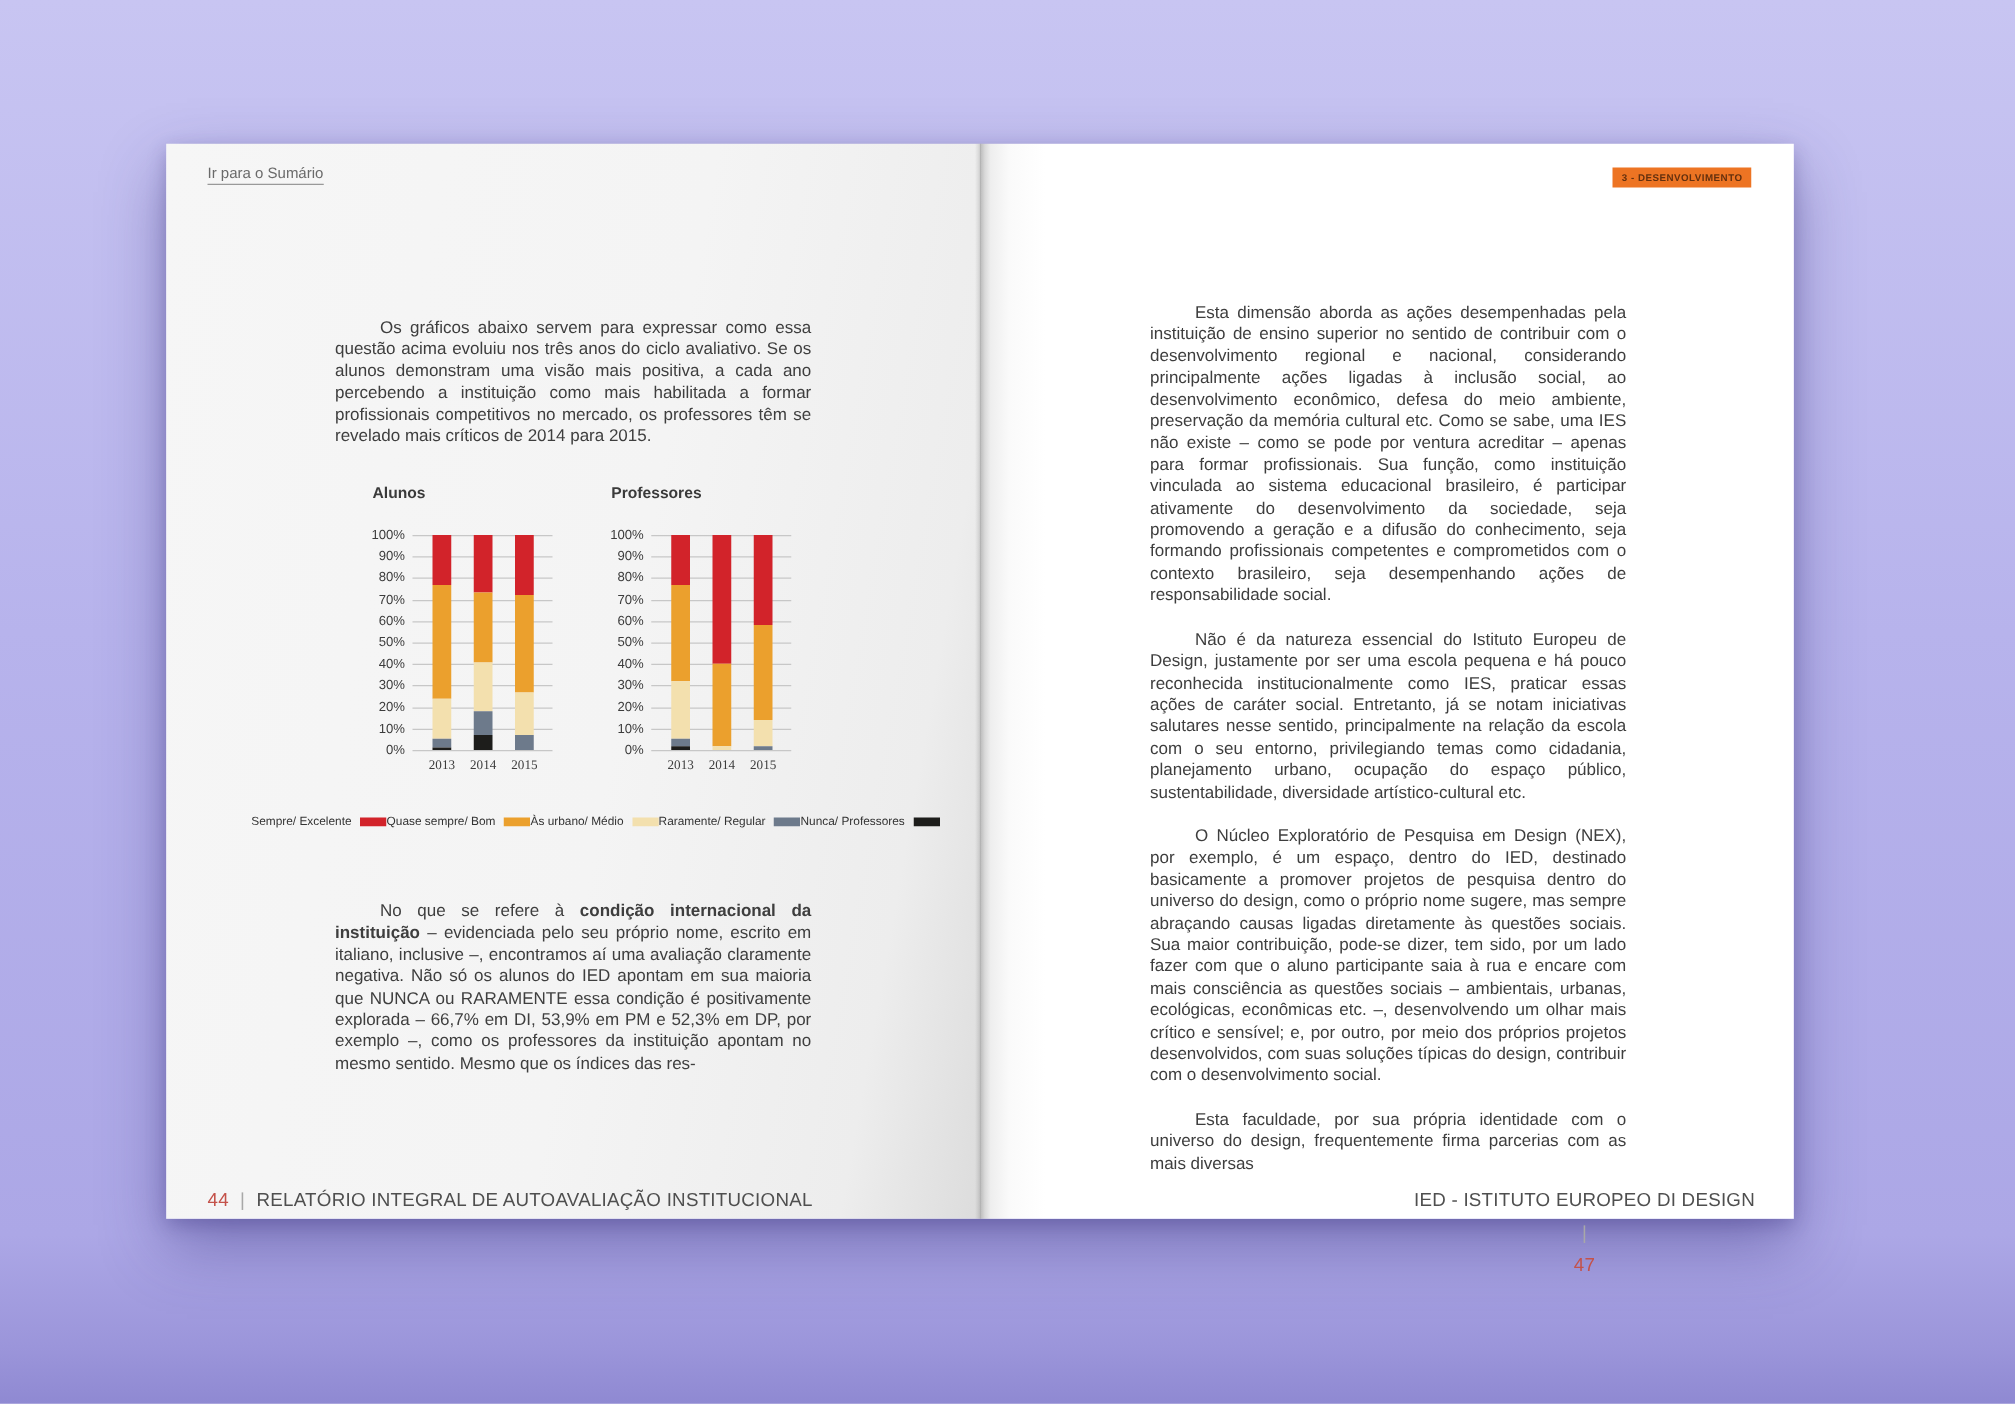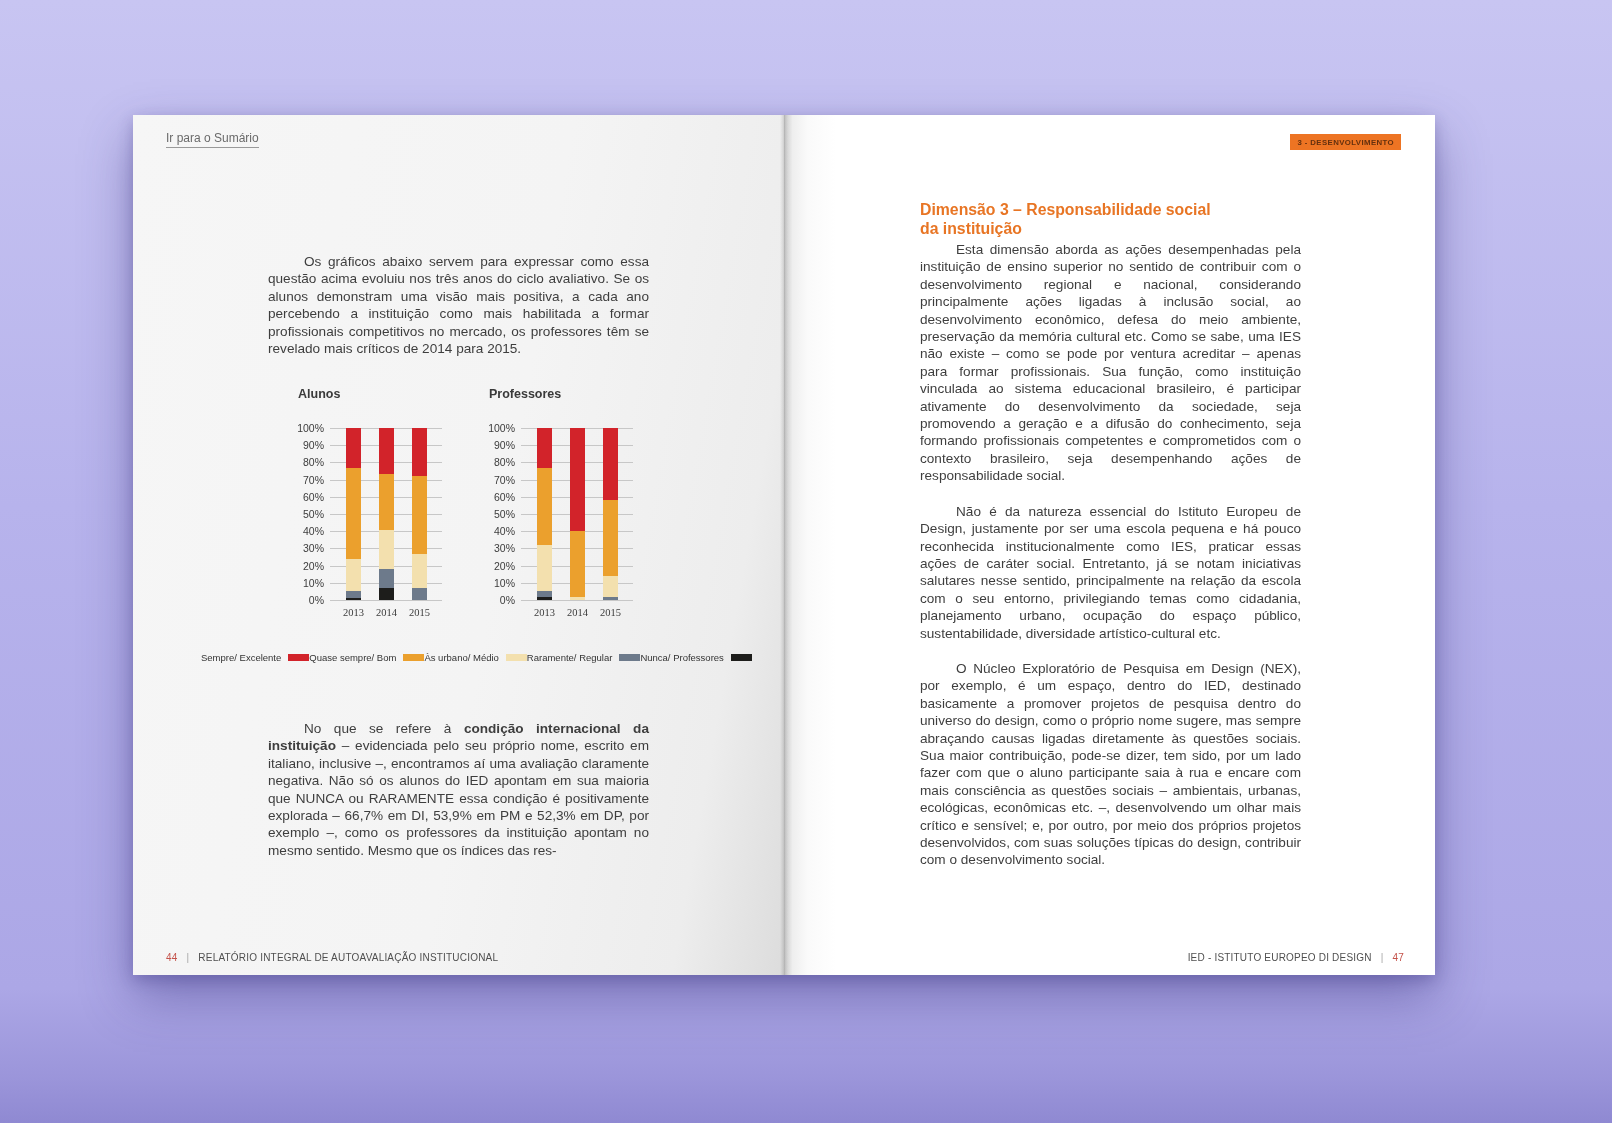--- a/index.html
+++ b/index.html
@@ -60,24 +60,24 @@
   .legend {
     position:absolute; left:68px; top:537px; width:517px;
     display:flex; justify-content:space-between; align-items:center;
   }
   .legend-item { display:flex; align-items:center; gap:7px; }
   .legend-label { font-size:9.5px; color:#333; white-space:nowrap; }
   .legend-swatch { width:21px; height:7px; display:inline-block; flex:none; }
 
   .footer {
     position:absolute; top:837px; display:flex; align-items:center; gap:9px;
-    font-size:10px; letter-spacing:0.2px; color:#4f4f4f; white-space:nowrap;
+    font-size:15px; letter-spacing:0.2px; color:#4f4f4f; white-space:nowrap;
   }
   .footer-left  { left:33px; }
-  .footer-right { right:31px; }
+  .footer-right { right:31px;flex-direction:column; }
   .page-num  { color:#c4524a; }
   .footer-sep { color:#a8a8a8; }
 
   .section-badge {
     position:absolute; right:34px; top:19px; background:#ed7423; color:#64300e;
     font-size:7.8px; font-weight:bold; letter-spacing:0.4px; padding:4px 7px 3px 7px;
   }
   .dim-heading {
     position:absolute; left:136px; top:72px; width:381px;
     font-size:15.8px; font-weight:bold; color:#e87524; line-height:19px; white-space:pre-line;
@@ -246,27 +246,26 @@
       <span class="page-num">44</span>
       <span class="footer-sep">|</span>
       <span>RELATÓRIO INTEGRAL DE AUTOAVALIAÇÃO INSTITUCIONAL</span>
     </div>
   </div>
 
   <div class="page page-right">
 
     <div class="section-badge">3 - DESENVOLVIMENTO</div>
 
-    <h2 class="dim-heading">Dimensão 3 – Responsabilidade social
-da instituição</h2>
 
     <div class="col col-right body-text" id="para-block-right">
       <p class="indent">Esta dimensão aborda as ações desempenhadas pela instituição de ensino superior no sentido de contribuir com o desenvolvimento regional e nacional, considerando principalmente ações ligadas à inclusão social, ao desenvolvimento econômico, defesa do meio ambiente, preservação da memória cultural etc. Como se sabe, uma IES não existe – como se pode por ventura acreditar – apenas para formar profissionais. Sua função, como instituição vinculada ao sistema educacional brasileiro, é participar ativamente do desenvolvimento da sociedade, seja promovendo a geração e a difusão do conhecimento, seja formando profissionais competentes e comprometidos com o contexto brasileiro, seja desempenhando ações de responsabilidade social.</p>
       <p class="indent">Não é da natureza essencial do Istituto Europeu de Design, justamente por ser uma escola pequena e há pouco reconhecida institucionalmente como IES, praticar essas ações de caráter social. Entretanto, já se notam iniciativas salutares nesse sentido, principalmente na relação da escola com o seu entorno, privilegiando temas como cidadania, planejamento urbano, ocupação do espaço público, sustentabilidade, diversidade artístico-cultural etc.</p>
       <p class="indent">O Núcleo Exploratório de Pesquisa em Design (NEX), por exemplo, é um espaço, dentro do IED, destinado basicamente a promover projetos de pesquisa dentro do universo do design, como o próprio nome sugere, mas sempre abraçando causas ligadas diretamente às questões sociais. Sua maior contribuição, pode-se dizer, tem sido, por um lado fazer com que o aluno participante saia à rua e encare com mais consciência as questões sociais – ambientais, urbanas, ecológicas, econômicas etc. –, desenvolvendo um olhar mais crítico e sensível; e, por outro, por meio dos próprios projetos desenvolvidos, com suas soluções típicas do design, contribuir com o desenvolvimento social.</p>
+      <p class="indent">Esta faculdade, por sua própria identidade com o universo do design, frequentemente firma parcerias com as mais diversas</p>
     </div>
 
     <div class="footer footer-right">
       <span>IED - ISTITUTO EUROPEO DI DESIGN</span>
       <span class="footer-sep">|</span>
       <span class="page-num">47</span>
     </div>
   </div>
 </div>
 

